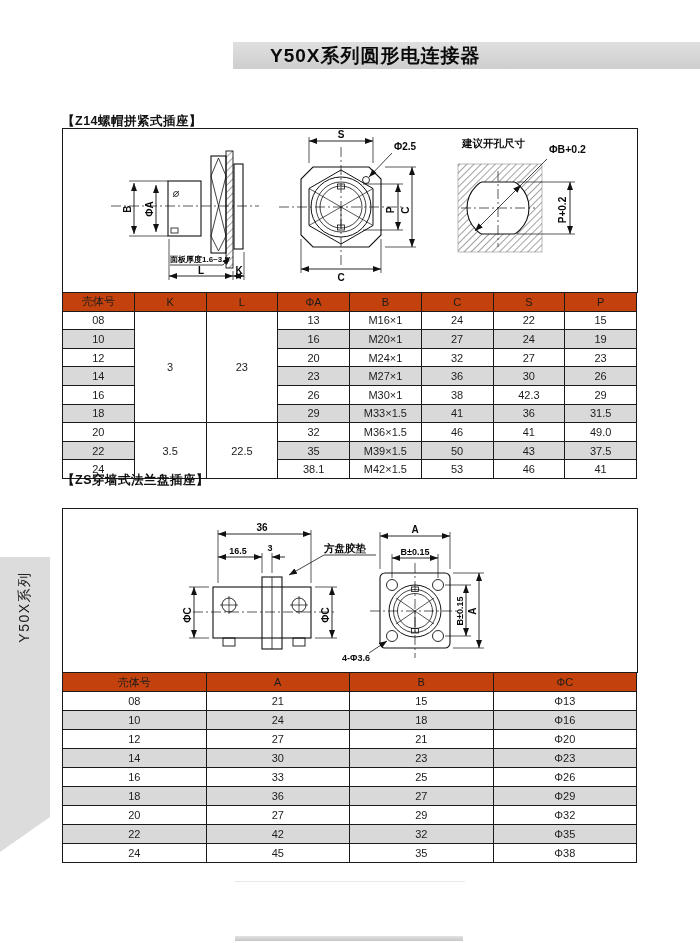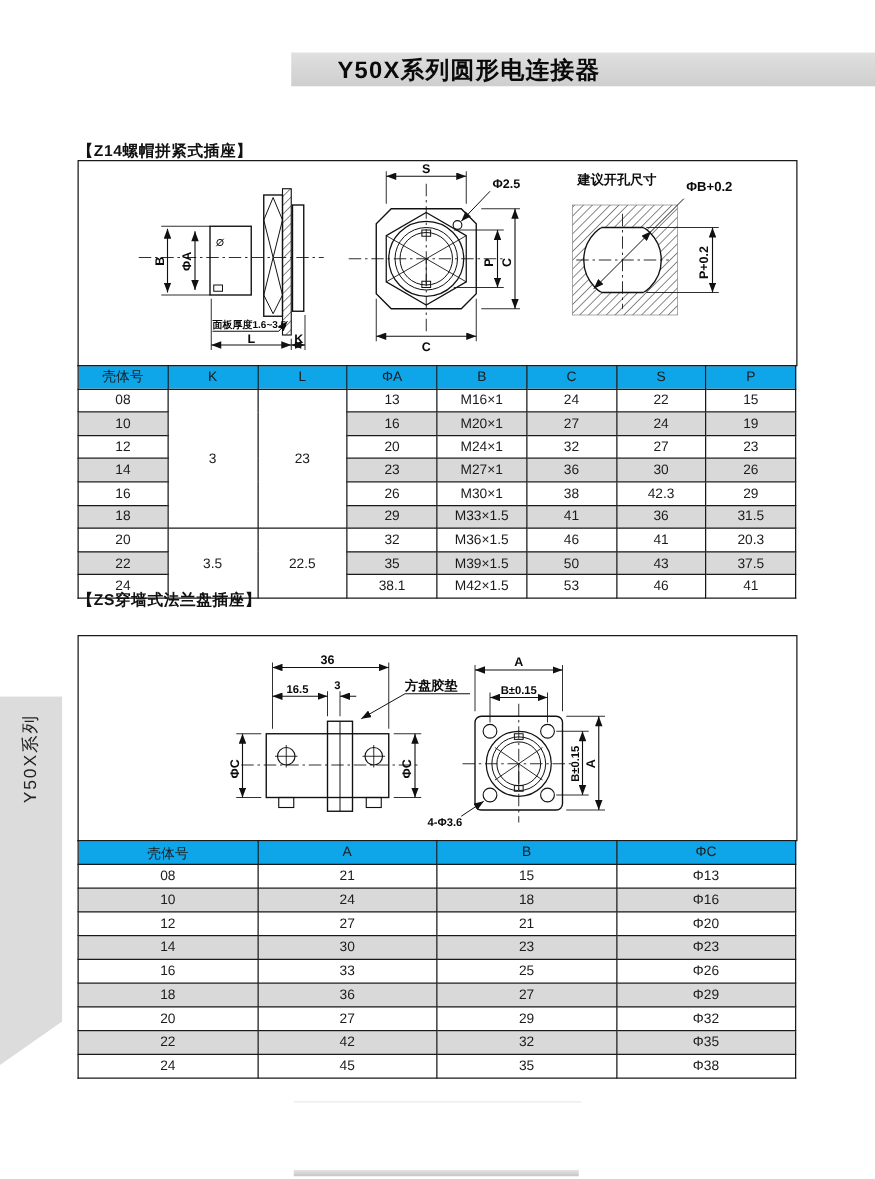--- a/index.html
+++ b/index.html
@@ -6,21 +6,21 @@
   .page{position:relative;width:700px;height:943px;background:#fff;overflow:hidden;
         font-family:"Liberation Sans","DejaVu Sans",sans-serif;color:#111;}
   .titlebar{position:absolute;left:233px;top:42px;width:467px;height:27px;
         background:linear-gradient(180deg,#e0e0e0,#cecece);display:flex;align-items:center;}
   .titlebar span{padding-left:37px;font-size:19px;font-weight:bold;letter-spacing:1px;color:#0a0a0a;}
   .section-label{position:absolute;left:62px;font-size:12.5px;font-weight:bold;color:#111;letter-spacing:0.5px;}
   .draw-box{position:absolute;left:62px;width:574px;height:163px;border:1px solid #1a1a1a;background:#fff;}
   .tbl{position:absolute;left:62px;width:575px;border-collapse:collapse;table-layout:fixed;}
   .tbl th,.tbl td{border:1px solid #1a1a1a;text-align:center;vertical-align:middle;
         font-size:11px;font-weight:normal;padding:0;color:#1c1c1c;background:#fff;}
-  .tbl thead th{background:#0ea5e9;}
+  .tbl thead th{background:#c2410c;}
   .tbl tbody tr:nth-child(even) td{background:#d9d9d9;}
   .tbl td.merge{background:#fff !important;}
   .t1 th,.t1 td{height:17.6px;}
   .t2 th,.t2 td{height:18px;}
   .sidebar{position:absolute;left:0;top:557px;width:50px;height:295px;background:#dcdcdc;
         clip-path:polygon(0 0,100% 0,100% 260px,0 100%);}
   .sidebar-text-wrap{position:absolute;left:0;top:557px;width:50px;height:100px;
         display:flex;align-items:center;justify-content:center;}
   .sidebar-text-wrap span{transform:rotate(-90deg);white-space:nowrap;font-size:14px;
         letter-spacing:1.5px;color:#222;}
@@ -217,21 +217,21 @@
         <td>31.5</td>
       </tr>
       <tr>
         <td>20</td>
         <td class="merge" rowspan="3">3.5</td>
         <td class="merge" rowspan="3">22.5</td>
         <td>32</td>
         <td>M36×1.5</td>
         <td>46</td>
         <td>41</td>
-        <td>20.3</td>
+        <td>49.0</td>
       </tr>
       <tr>
         <td>22</td>
         <td>35</td>
         <td>M39×1.5</td>
         <td>50</td>
         <td>43</td>
         <td>37.5</td>
       </tr>
       <tr>

